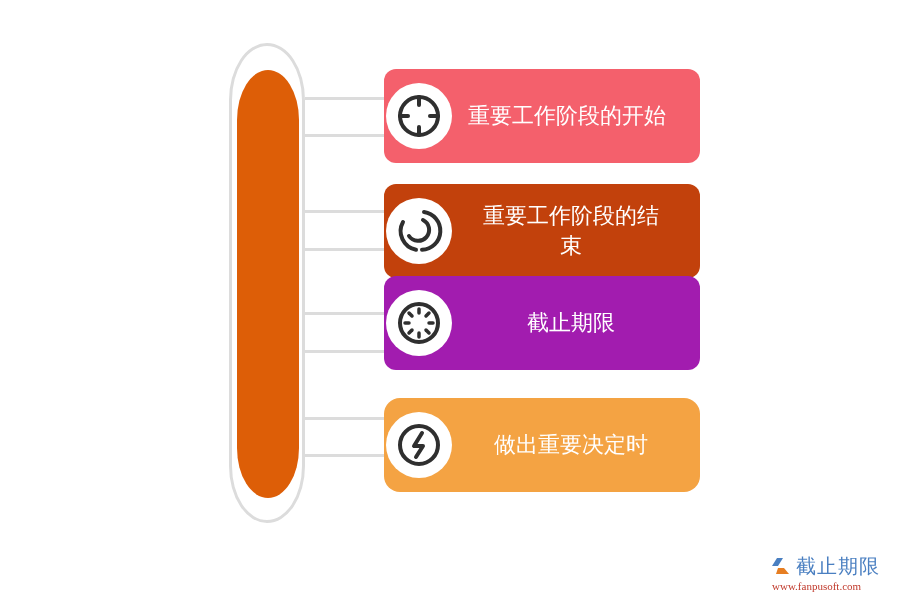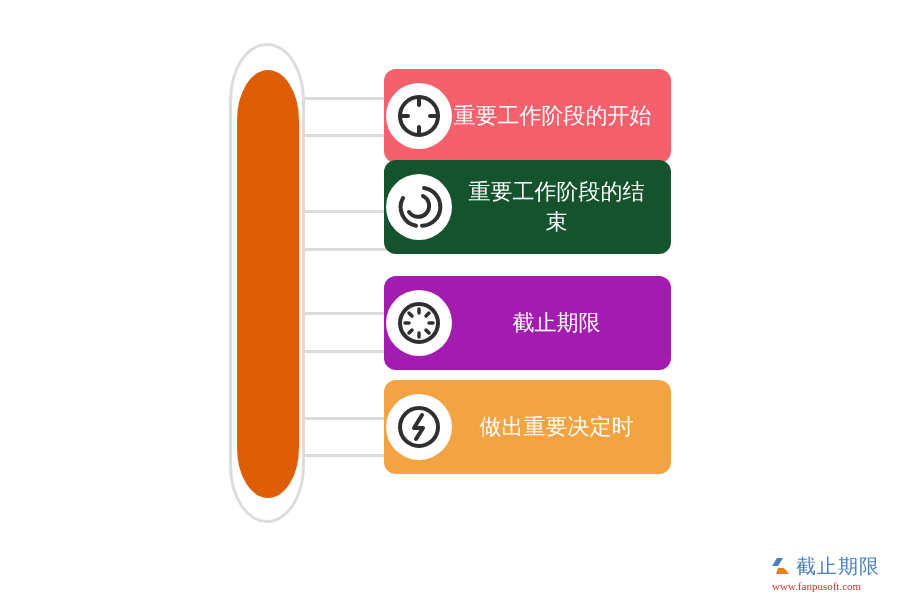--- a/index.html
+++ b/index.html
@@ -38,21 +38,21 @@
     }
     .connector {
       position: absolute;
       left: 305px;
       height: 3px;
       background: #dcdcdc;
     }
     .card {
       position: absolute;
       left: 384px;
-      width: 287px;
+      width: 316px;
       height: 94px;
       border-radius: 12px;
       display: flex;
       align-items: center;
     }
     .card-icon {
       position: absolute;
       left: 2px;
       top: 50%;
       transform: translateY(-50%);
@@ -144,21 +144,21 @@
         <line x1="25" y1="36" x2="25" y2="44" stroke="#2f2f2f" stroke-width="4" stroke-linecap="round"></line>
         <line x1="6" y1="25" x2="14" y2="25" stroke="#2f2f2f" stroke-width="4" stroke-linecap="round"></line>
         <line x1="36" y1="25" x2="44" y2="25" stroke="#2f2f2f" stroke-width="4" stroke-linecap="round"></line>
       </svg>
     </div>
     <div class="card-text" style="left:60px;">
       <span>重要工作阶段的开始</span>
     </div>
   </div>
 
-  <div class="card card-2" style="top:160px;background:#14532d;">
+  <div class="card card-2" style="top:184px;background:#c2410c;">
     <div class="card-icon">
       <svg viewBox="0 0 50 50">
         <path d="M30 6 A19 19 0 0 1 28 43.8" fill="none" stroke="#2f2f2f" stroke-width="4" stroke-linecap="round"></path>
         <path d="M22 43.8 A19 19 0 0 1 9 16" fill="none" stroke="#2f2f2f" stroke-width="4" stroke-linecap="round"></path>
         <path d="M29 14 A11 11 0 1 1 15 30" fill="none" stroke="#2f2f2f" stroke-width="4" stroke-linecap="round"></path>
       </svg>
     </div>
     <div class="card-text">
       <span>重要工作阶段的结束</span>
     </div>
@@ -178,21 +178,21 @@
           <line x1="35" y1="15" x2="32" y2="18"></line>
           <line x1="18" y1="32" x2="15" y2="35"></line>
         </g>
       </svg>
     </div>
     <div class="card-text">
       <span>截止期限</span>
     </div>
   </div>
 
-  <div class="card card-4" style="top:380px;background:#f4a343;">
+  <div class="card card-4" style="top:398px;background:#f4a343;border-radius:16px;">
     <div class="card-icon">
       <svg viewBox="0 0 50 50">
         <circle cx="25" cy="25" r="19" fill="none" stroke="#2f2f2f" stroke-width="4"></circle>
         <path d="M28 13 L20 26 L29 26 L22 37" fill="none" stroke="#2f2f2f" stroke-width="4" stroke-linecap="round" stroke-linejoin="round"></path>
       </svg>
     </div>
     <div class="card-text">
       <span>做出重要决定时</span>
     </div>
   </div>

